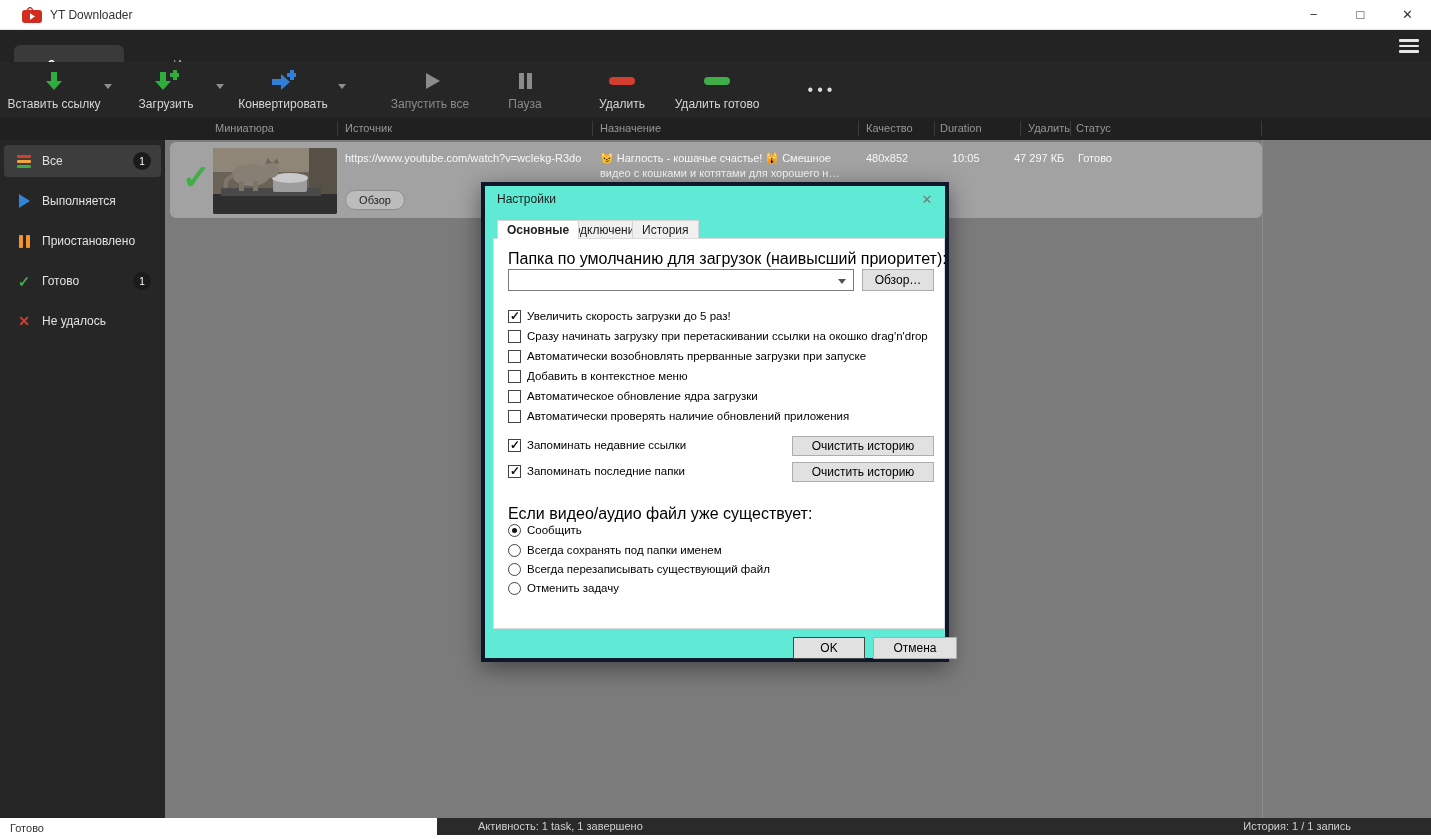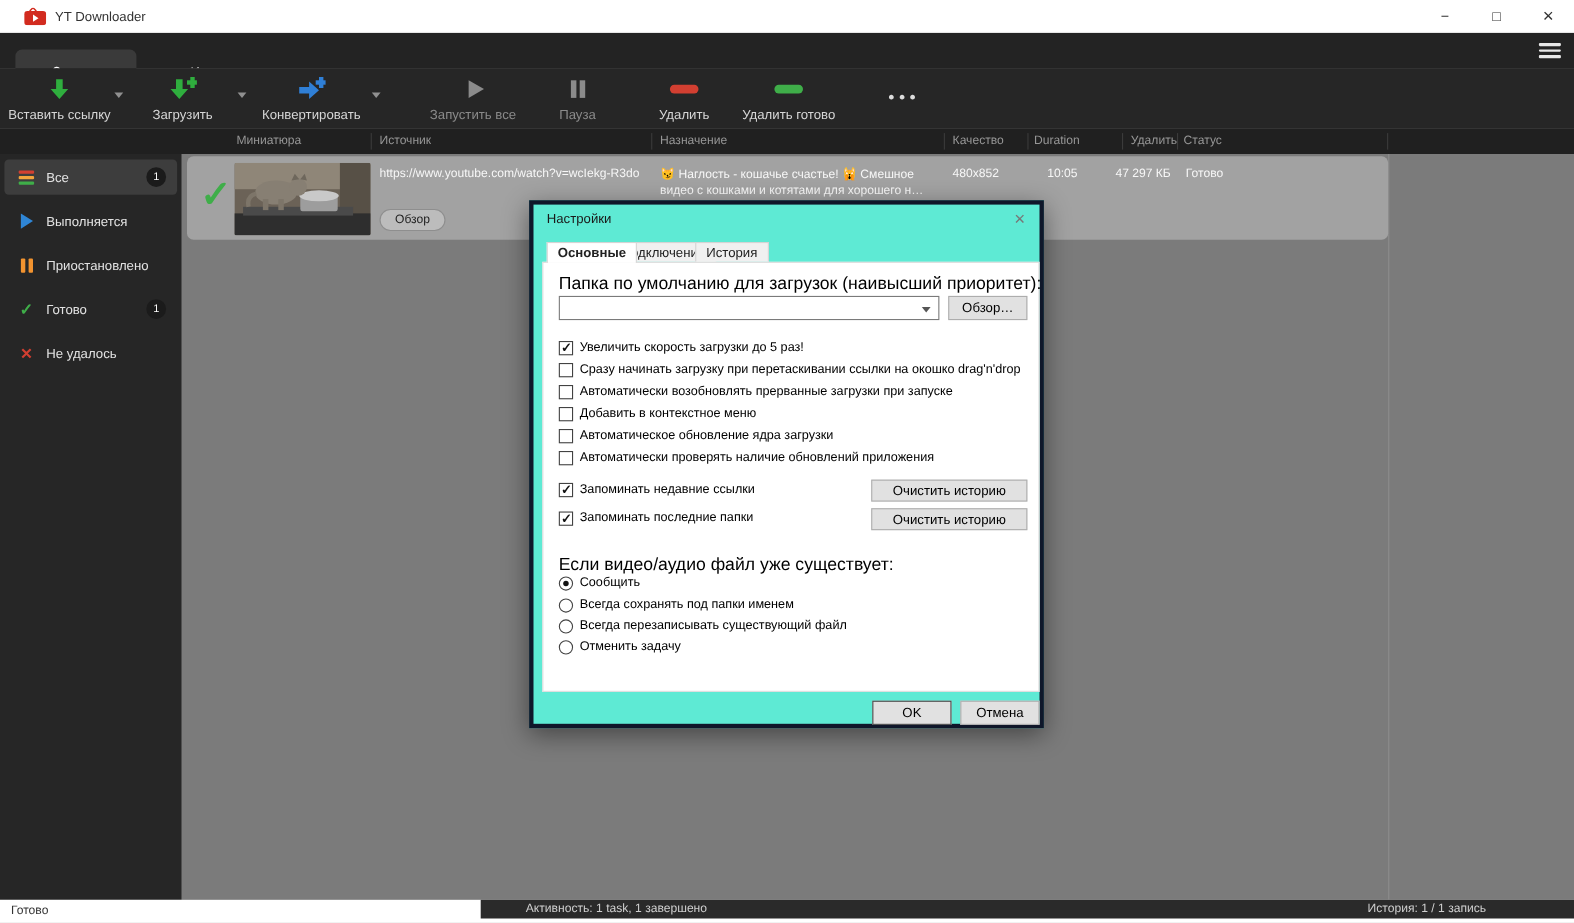--- a/index.html
+++ b/index.html
@@ -346,21 +346,21 @@
         <span class="dot"></span>
         <span>Всегда перезаписывать существующий файл</span>
       </label>
       <label class="rb" style="top:343px">
         <span class="dot"></span>
         <span>Отменить задачу</span>
       </label>
     </div>
 
     <span class="btn default" style="left:308px;top:451px;width:72px;height:22px">OK</span>
-    <span class="btn" style="left:388px;top:451px;width:72px;height:22px">Отмена</span>
+    <span class="btn" style="left:388px;top:451px;width:84px;height:22px">Отмена</span>
   </div>
 
   <div class="statusbar">
     <span class="sb-left">Готово</span>
     <div class="sb-dark"></div>
     <span class="sb-activity">Активность: 1 task, 1 завершено</span>
     <span class="sb-history">История: 1 / 1 запись</span>
   </div>
 
 </div>

